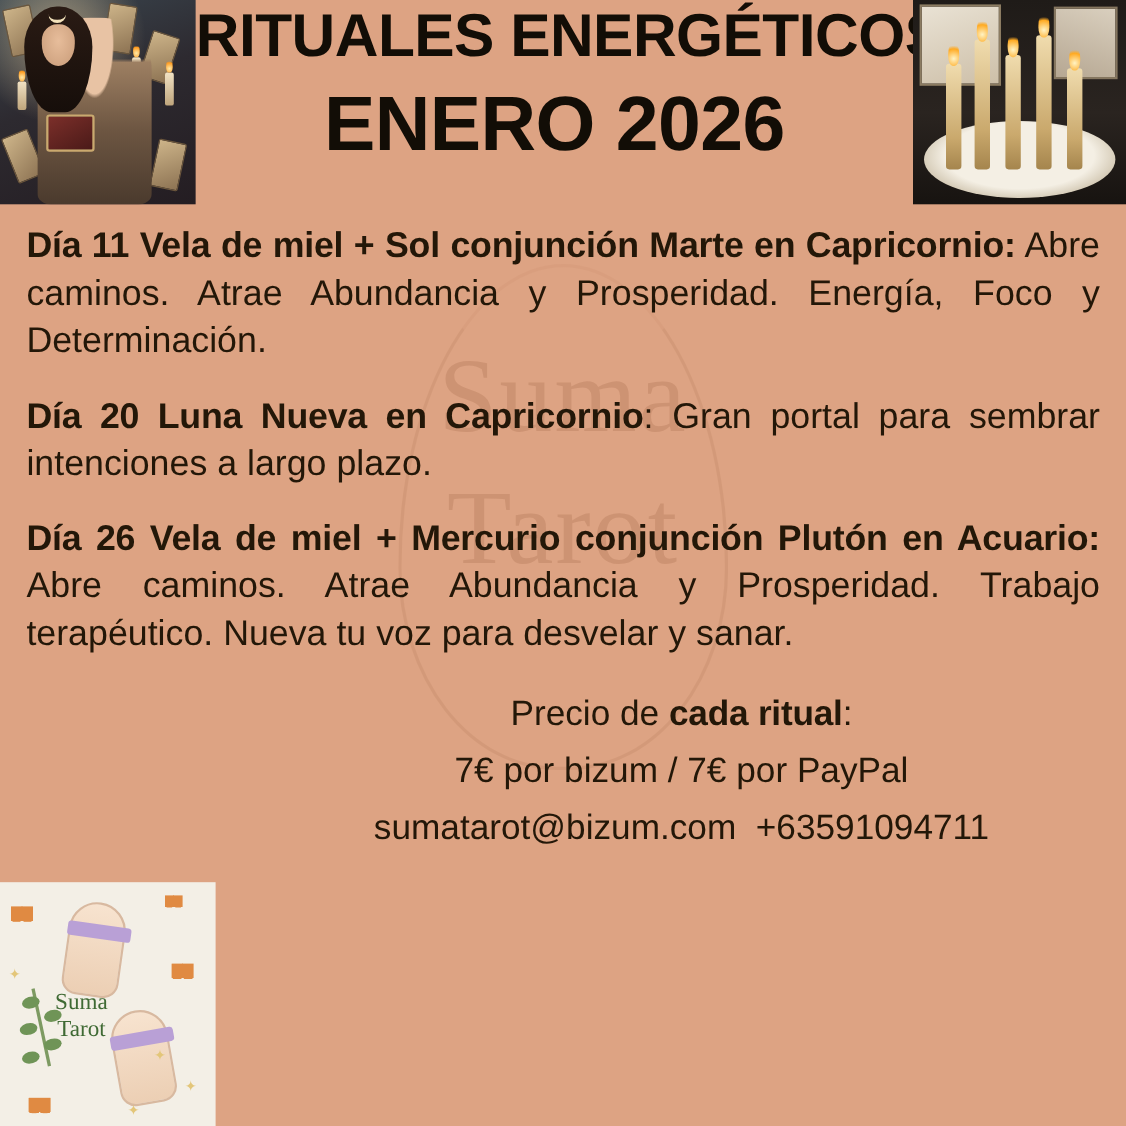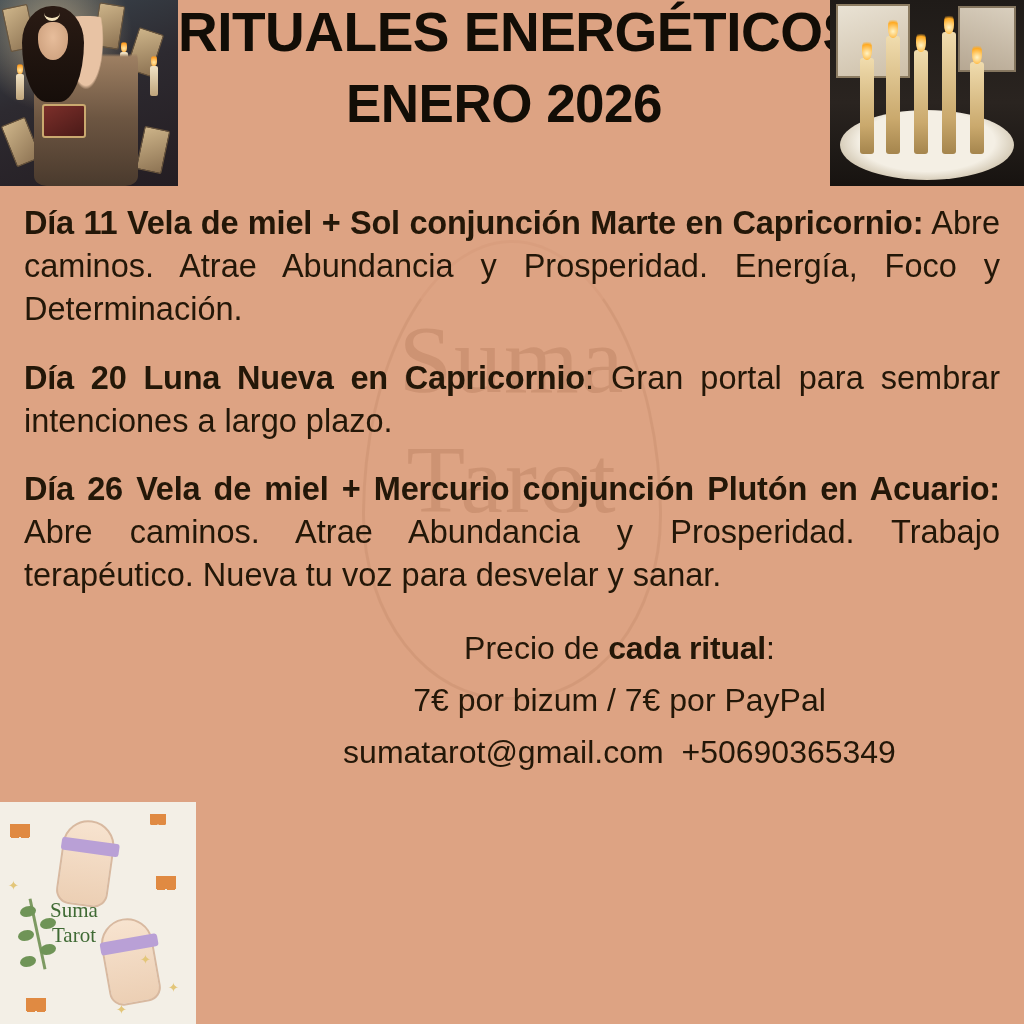--- a/index.html
+++ b/index.html
@@ -198,21 +198,21 @@
   #title-block .line {
     font-weight: 800;
     font-size: 55px;
     line-height: 1.05;
     letter-spacing: -0.5px;
     color: #120d06;
     white-space: nowrap;
   }
   #title-block .line.second {
     margin-top: 14px;
-    font-size: 53px;
+    font-size: 70px;
   }
 
   
   #content {
     position: relative;
     z-index: 2;
     padding: 16px 24px 0 24px;
   }
 
   .entry { margin-bottom: 26px; }
@@ -380,21 +380,21 @@
   </div>
 
   <div class="entry">
     <p class="para"><span class="strong">Día 26 Vela de miel + Mercurio conjunción Plutón en Acuario:</span><span> Abre caminos. Atrae Abundancia y Prosperidad. Trabajo terapéutico. Nueva tu voz para desvelar y sanar.</span></p>
   </div>
 </div>
 
 <div id="price">
   <div class="row"><span>Precio de </span><span class="strong">cada ritual</span><span>:</span></div>
   <div class="row">7€ por bizum / 7€ por PayPal</div>
-  <div class="row"><span>sumatarot@gmail.com</span>&nbsp;&nbsp;<span>+50690365349</span></div>
+  <div class="row"><span>sumatarot@bizum.com</span>&nbsp;&nbsp;<span>+63591094711</span></div>
 </div>
 
 <div id="logo">
   <div class="hand h1">
       <div class="cuff"></div>
     </div>
   <div class="hand h2">
       <div class="cuff"></div>
     </div>
   <div class="leafstem"></div>

